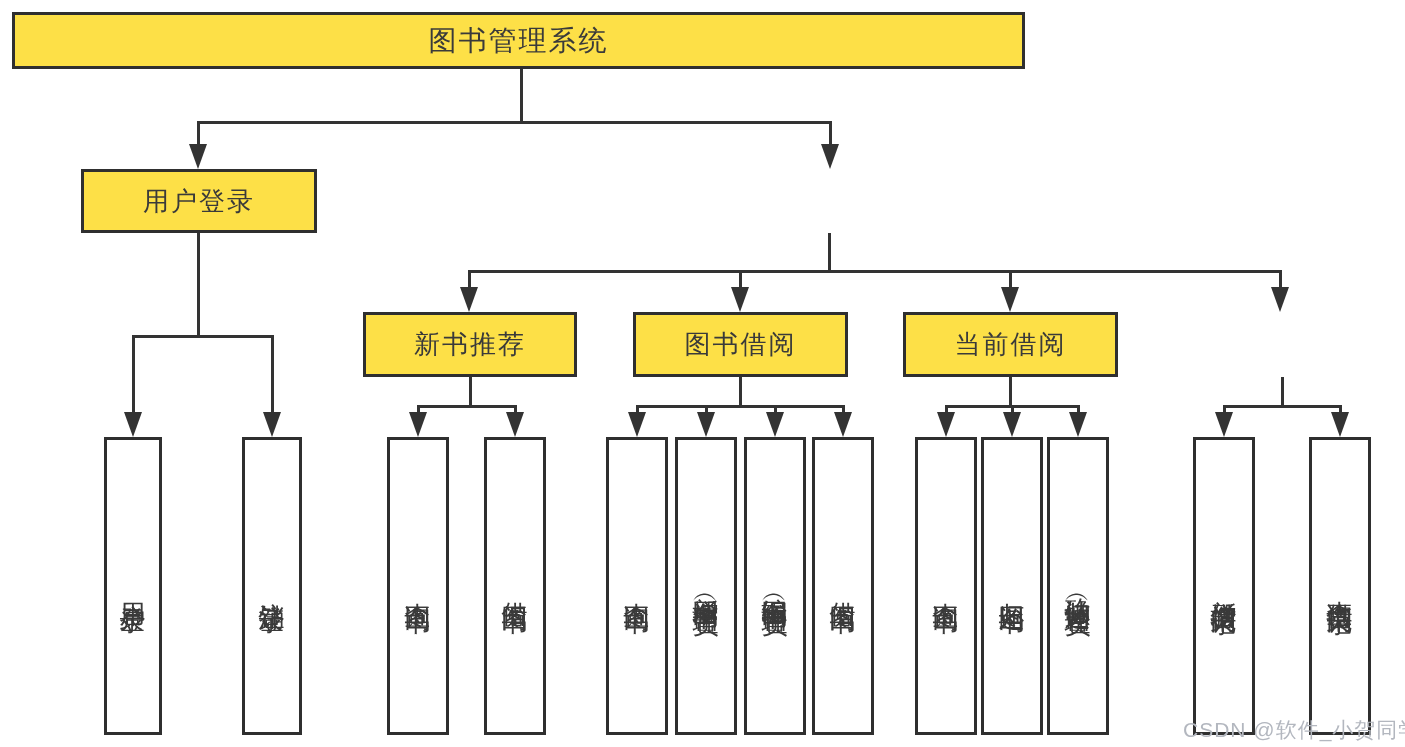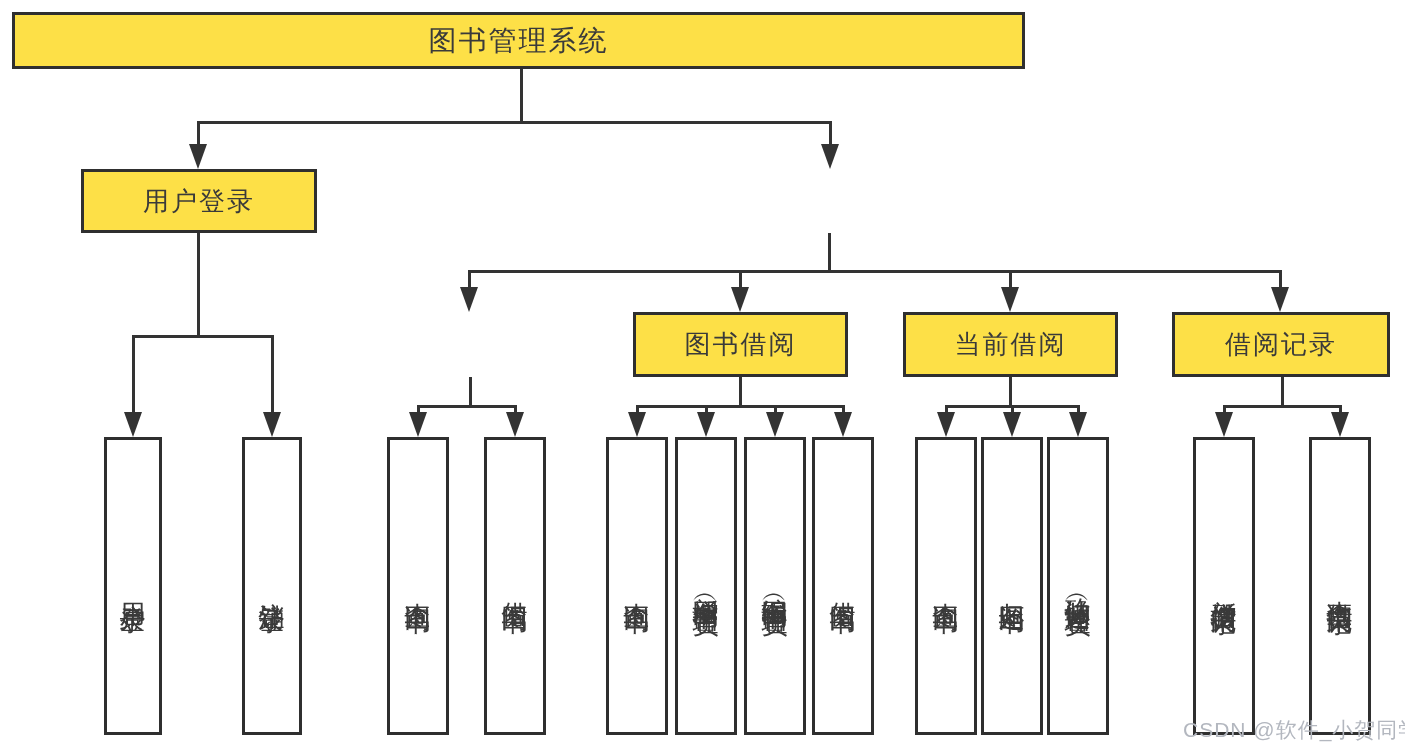--- a/index.html
+++ b/index.html
@@ -58,23 +58,23 @@
   <i class="ln" style="left:468px;top:270px;width:814px;height:3px;"></i>
   <i class="ln" style="left:468px;top:270px;width:3px;height:22px;"></i>
   <i class="ah" style="left:460px;top:287px;"></i>
   <i class="ln" style="left:739px;top:270px;width:3px;height:22px;"></i>
   <i class="ah" style="left:731px;top:287px;"></i>
   <i class="ln" style="left:1009px;top:270px;width:3px;height:22px;"></i>
   <i class="ah" style="left:1001px;top:287px;"></i>
   <i class="ln" style="left:1279px;top:270px;width:3px;height:22px;"></i>
   <i class="ah" style="left:1271px;top:287px;"></i>
 
+  <div class="hbox" style="left:363px;top:312px;width:214px;height:65px;">新书推荐</div>
   <div class="hbox" style="left:633px;top:312px;width:215px;height:65px;">图书借阅</div>
   <div class="hbox" style="left:903px;top:312px;width:215px;height:65px;">当前借阅</div>
-  <div class="hbox" style="left:1172px;top:312px;width:218px;height:65px;">借阅记录</div>
 
   <i class="ln" style="left:469px;top:377px;width:3px;height:30px;"></i>
   <i class="ln" style="left:417px;top:405px;width:100px;height:3px;"></i>
   <i class="ln" style="left:417px;top:405px;width:3px;height:10px;"></i>
   <i class="ah" style="left:409px;top:412px;"></i>
   <i class="ln" style="left:514px;top:405px;width:3px;height:10px;"></i>
   <i class="ah" style="left:506px;top:412px;"></i>
 
   <i class="ln" style="left:739px;top:377px;width:3px;height:30px;"></i>
   <i class="ln" style="left:636px;top:405px;width:209px;height:3px;"></i>

